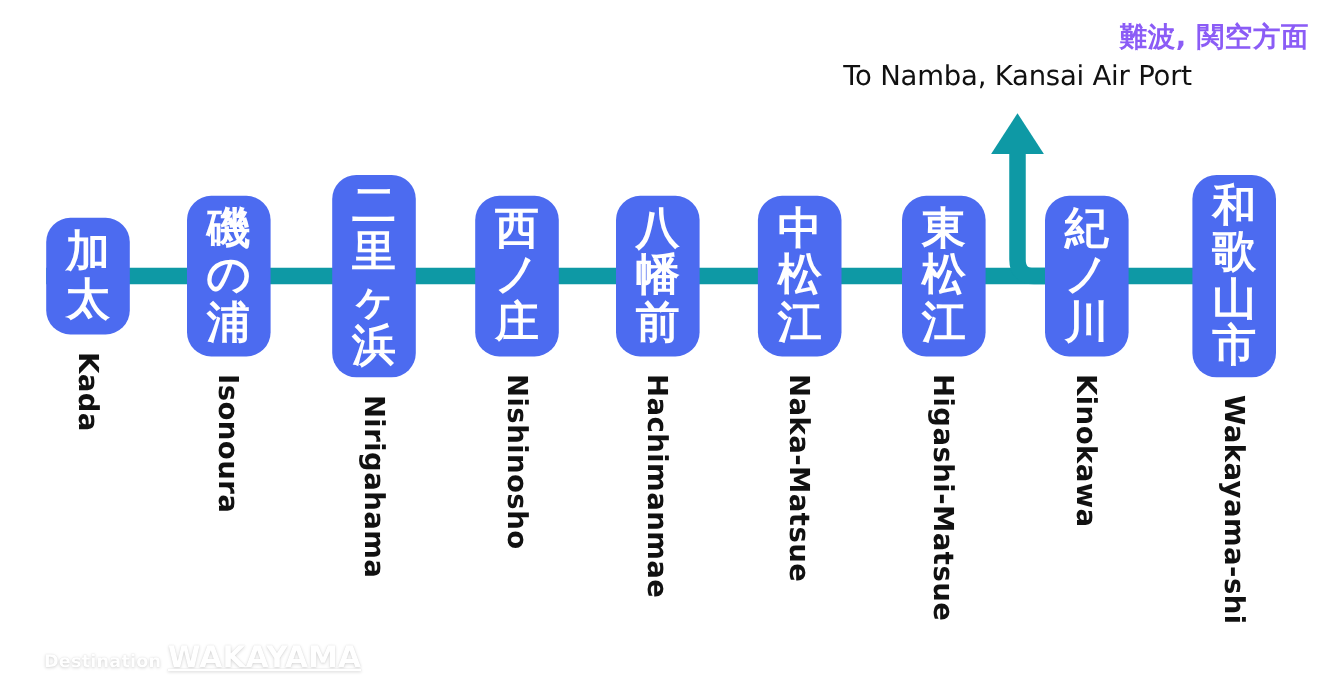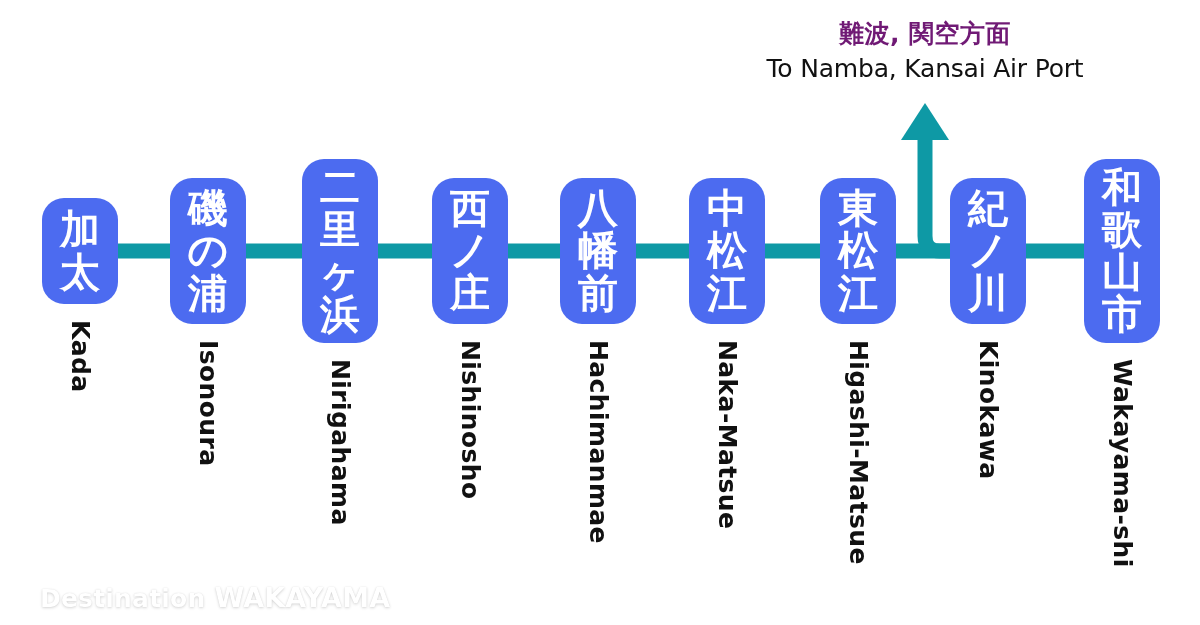--- a/index.html
+++ b/index.html
@@ -28,23 +28,24 @@
     position: absolute;
     left: 660px;
     top: 20px;
     width: 530px;
     text-align: center;
     line-height: 1.15;
   }
   .branch-caption .jp {
     font-size: 25px;
     font-weight: bold;
-    color: #701a75;
+    color: #8b5cf6;
     letter-spacing: 0.5px;
     white-space: nowrap;
+    text-align: right;
   }
   .branch-caption .en {
     font-size: 25px;
     font-weight: normal;
     color: #111111;
     letter-spacing: -0.2px;
     white-space: nowrap;
     margin-top: 6px;
   }
 
@@ -104,28 +105,29 @@
   .watermark {
     position: absolute;
     left: 40px;
     bottom: 12px;
     color: #ffffff;
     text-shadow: 0 1px 3px rgba(0,0,0,0.16), 0 0 1px rgba(0,0,0,0.12);
     white-space: nowrap;
     user-select: none;
   }
   .watermark .w1 {
-    font-size: 25px;
+    font-size: 16px;
     font-weight: bold;
     letter-spacing: 0.2px;
   }
   .watermark .w2 {
     font-size: 27px;
     font-weight: bold;
     letter-spacing: 0.2px;
+    text-decoration: underline;
   }
 </style>
 </head>
 <body>
 
 <div id="map">
 
   <svg class="rail-svg" viewBox="0 0 1200 625">
 
     <line id="main-line" x1="42" y1="251" x2="1160" y2="251" stroke="#0e99a5" stroke-width="15" stroke-linecap="butt"></line>

